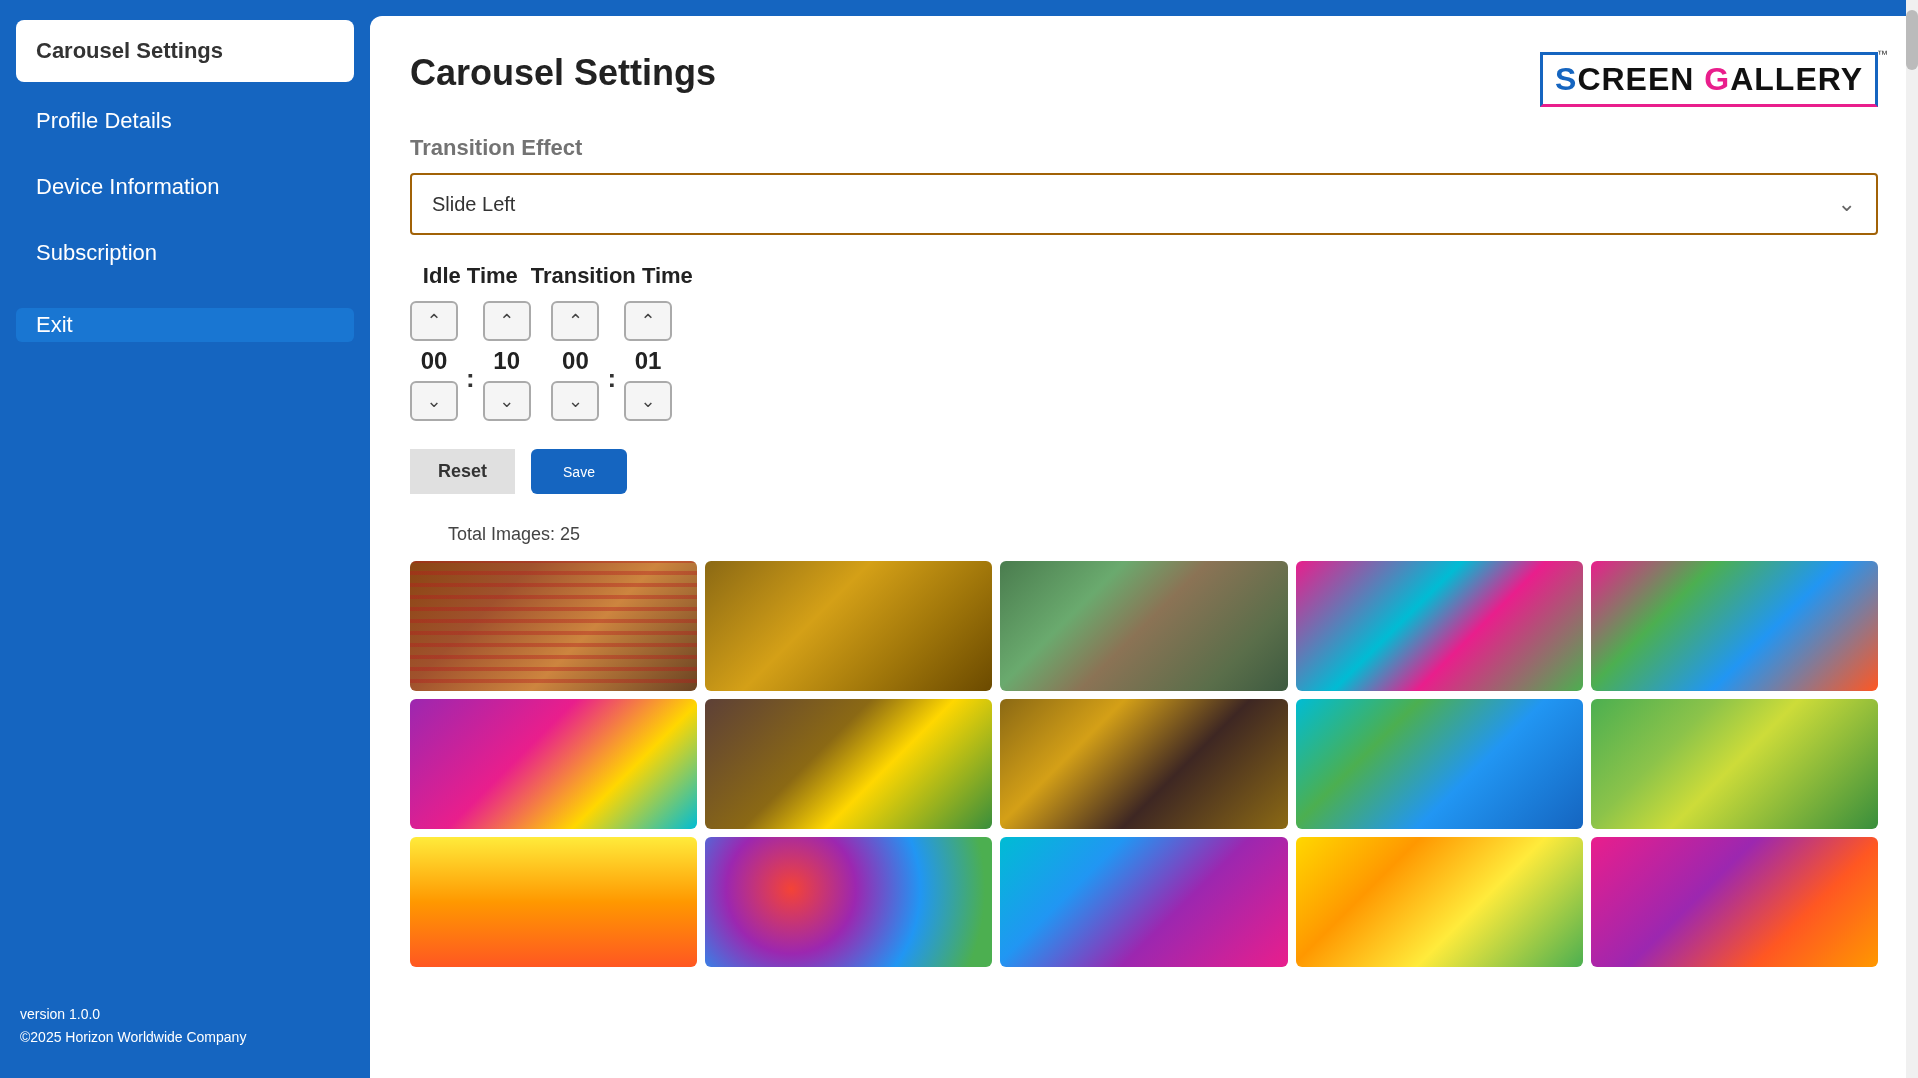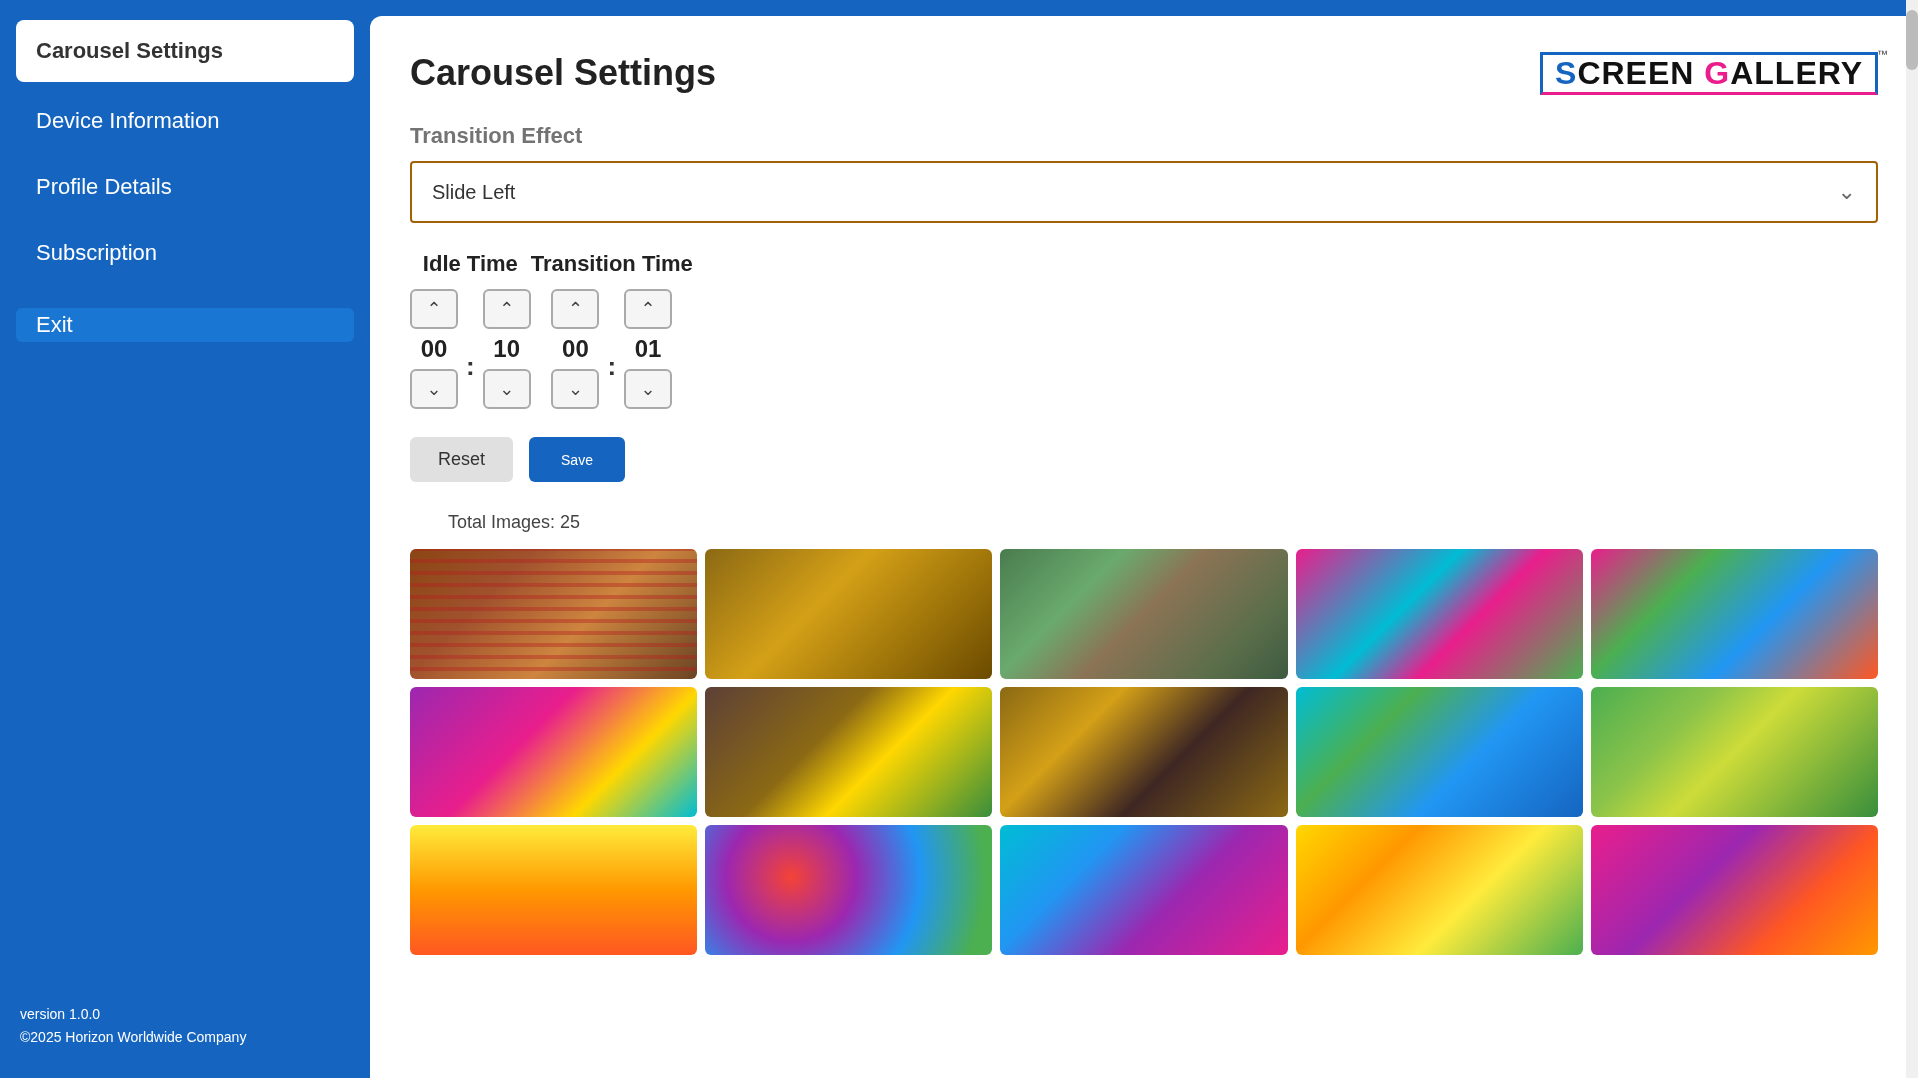--- a/index.html
+++ b/index.html
@@ -92,21 +92,21 @@
       letter-spacing: 1px;
     }
 
     .logo-text span.blue { color: #1565C0; }
     .logo-text span.pink { color: #E91E8C; }
 
     .logo-border {
       border: 3px solid #1565C0;
       border-top: 3px solid #1565C0;
       border-bottom: 3px solid #E91E8C;
-      padding: 0 12px;
+      padding: 6px 12px;
       margin-left: 33px;
     }
 
     
     .section-label {
       font-size: 22px;
       font-weight: 700;
       color: #737373;
       margin-bottom: 12px;
     }
@@ -197,24 +197,24 @@
       display: flex;
       gap: 16px;
       margin-bottom: 30px;
     }
 
     .btn-reset {
       padding: 12px 28px;
       font-size: 18px;
       background: #e0e0e0;
       border: none;
-      border-radius: 6px;
+      border-radius: 0;
       cursor: pointer;
       color: #333;
-      font-weight: 400;
+      font-weight: 700;
     }
 
     .btn-save {
       padding: 12px 32px;
       font-size: 14px;
       background: #1565C0;
       border: none;
       border-radius: 6px;
       cursor: pointer;
       color: white;
@@ -283,25 +283,25 @@
 </head>
 <body>
 
 <div class="sidebar">
 
   <div class="sidebar-active-item">
     <span>Carousel Settings</span>
   </div>
 
   <div class="sidebar-menu-item">
+    <span>Profile Details</span>
+  </div>
+
+  <div class="sidebar-menu-item">
     <span>Device Information</span>
-  </div>
-
-  <div class="sidebar-menu-item">
-    <span>Profile Details</span>
   </div>
 
   <div class="sidebar-menu-item">
     <span>Subscription</span>
   </div>
 
   <div style="height: 20px;"></div>
 
   <div class="sidebar-exit-item">
     <span>Exit</span>

